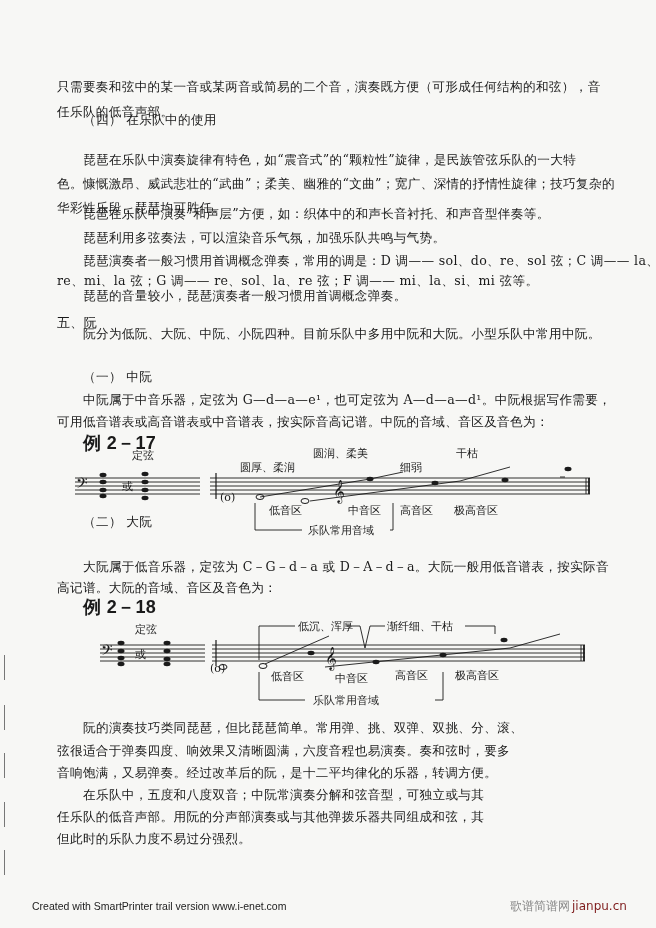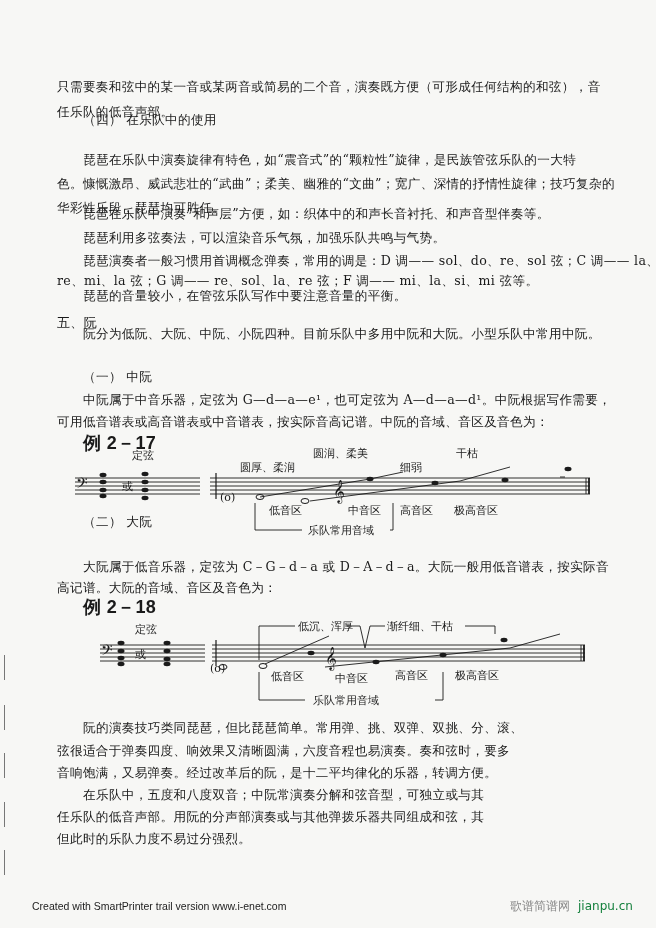--- a/index.html
+++ b/index.html
@@ -20,37 +20,37 @@
   .staff svg { display:block; }
   .lbl { font-family:"DejaVu Serif", serif; font-size:11px; fill:#1a1a1a; }
   .footer-left {
     position:absolute; left:32px; top:900px; font-family:"Liberation Sans", sans-serif;
     font-size:10.5px; color:#222;
   }
   .footer-right {
     position:absolute; left:510px; top:898px; font-size:12px; color:#8a8a8a;
     font-family:"DejaVu Sans", sans-serif;
   }
-  .footer-right .url { color:#15803d; margin-left:8px; }
+  .footer-right .url { color:#7f1d1d; margin-left:2px; }
   .edge-mark { position:absolute; left:4px; width:1px; background:#777; }
 </style>
 </head>
 <body>
 
 <div class="line" style="top:79px">只需要奏和弦中的某一音或某两音或简易的二个音，演奏既方便（可形成任何结构的和弦），音</div>
 <div class="line" style="top:104px">任乐队的低音声部。</div>
 <div class="line indent" style="top:112px">（四）  在乐队中的使用</div>
 <div class="line indent" style="top:152px">琵琶在乐队中演奏旋律有特色，如“震音式”的“颗粒性”旋律，是民族管弦乐队的一大特</div>
 <div class="line" style="top:176px">色。慷慨激昂、威武悲壮的“武曲”；柔美、幽雅的“文曲”；宽广、深情的抒情性旋律；技巧复杂的</div>
 <div class="line" style="top:200px">华彩性乐段，琵琶均可胜任。</div>
 <div class="line indent" style="top:207px; top:206px">琵琶在乐队中演奏“和声层”方便，如：织体中的和声长音衬托、和声音型伴奏等。</div>
 <div class="line indent" style="top:230px">琵琶利用多弦奏法，可以渲染音乐气氛，加强乐队共鸣与气势。</div>
 <div class="line indent" style="top:253px">琵琶演奏者一般习惯用首调概念弹奏，常用的调是：D 调—— sol、do、re、sol 弦；C 调—— la、</div>
 <div class="line" style="top:273px">re、mi、la 弦；G 调—— re、sol、la、re 弦；F 调—— mi、la、si、mi 弦等。</div>
-<div class="line indent" style="top:288px">琵琶的音量较小，在管弦乐队写作中要注意音量的平衡。</div>
+<div class="line indent" style="top:288px">琵琶的音量较小，琵琶演奏者一般习惯用首调概念弹奏。</div>
 
 <div class="line heading" style="top:315px">五、阮</div>
 <div class="line indent" style="top:326px">阮分为低阮、大阮、中阮、小阮四种。目前乐队中多用中阮和大阮。小型乐队中常用中阮。</div>
 <div class="line indent" style="top:369px">（一）  中阮</div>
 <div class="line indent" style="top:392px">中阮属于中音乐器，定弦为 G—d—a—e¹，也可定弦为 A—d—a—d¹。中阮根据写作需要，</div>
 <div class="line" style="top:414px">可用低音谱表或高音谱表或中音谱表，按实际音高记谱。中阮的音域、音区及音色为：</div>
 <div class="line indent example" style="top:435px">例 2－17</div>
 
 <div class="staff" style="left:70px; top:445px;">
   <svg width="540" height="95" viewBox="0 0 540 95">

